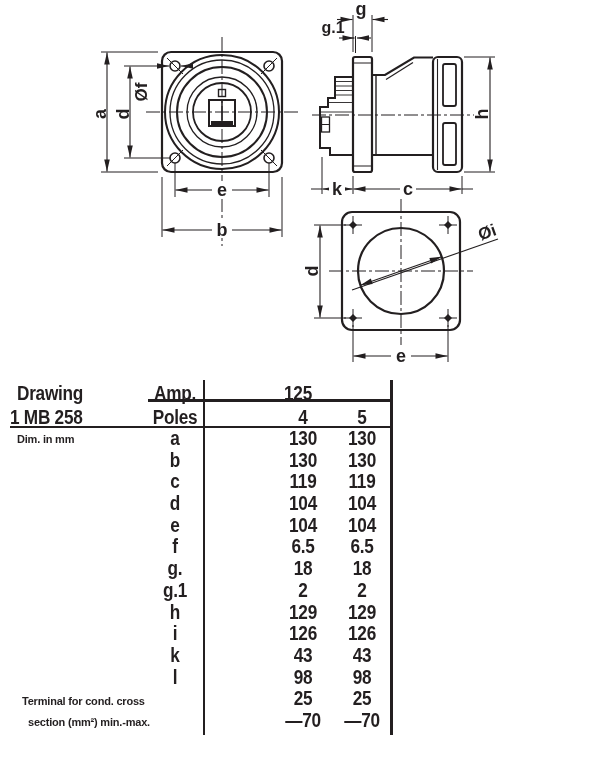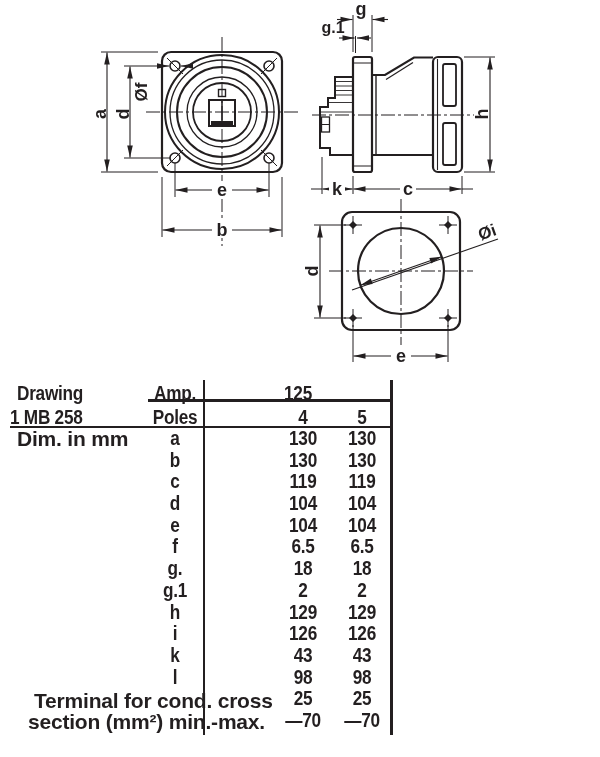--- a/index.html
+++ b/index.html
@@ -1,21 +1,21 @@
 <!DOCTYPE html>
 <html><head>
 <meta charset="utf-8">
 <style>
   html,body{margin:0;padding:0}
   body{width:600px;height:757px;background:#fff;position:relative;overflow:hidden;
        font-family:"Liberation Sans",sans-serif;color:#231f20}
   .abs{position:absolute;left:0;top:0}
   .lbl{position:absolute;font-weight:700;white-space:nowrap;line-height:16px}
   .big{font-size:20px;letter-spacing:-.3px;line-height:22px}
-  .sml{font-size:21px;letter-spacing:-.2px}
+  .sml{font-size:11px;letter-spacing:-.2px}
   .cell{position:absolute;font-weight:700;text-align:center;line-height:22px;
         transform:scaleX(.86)}
   .lblc{transform:scaleX(.86);transform-origin:0 50%}
   .key{left:144px;width:62px}
   .v1{left:255px;width:96px}
   .v2{left:314px;width:96px}
   .vfull{left:204px;width:188px}
   .rule{position:absolute;background:#231f20}
   .cl{stroke-dasharray:14 3 3 3;stroke-width:1}
   .dim{stroke-width:1.1}
@@ -222,19 +222,19 @@
   <div class="cell big v2" style="top:622px">126</div>
 
   <div class="cell big key" style="top:644px">k</div>
   <div class="cell big v1" style="top:644px">43</div>
   <div class="cell big v2" style="top:644px">43</div>
 
   <div class="cell big key" style="top:666px">l</div>
   <div class="cell big v1" style="top:666px">98</div>
   <div class="cell big v2" style="top:666px">98</div>
 
-  <div class="lbl sml" style="left:34px;top:693px">Terminal for cond. cross</div>
+  <div class="lbl sml" style="left:22px;top:693px">Terminal for cond. cross</div>
   <div class="lbl sml" style="left:28px;top:714px">section (mm²) min.-max.</div>
   <div class="cell big v1" style="top:687px">25</div>
   <div class="cell big v2" style="top:687px">25</div>
   <div class="cell big v1" style="top:709px">—70</div>
   <div class="cell big v2" style="top:709px">—70</div>
 </div>
 
 </body></html>

